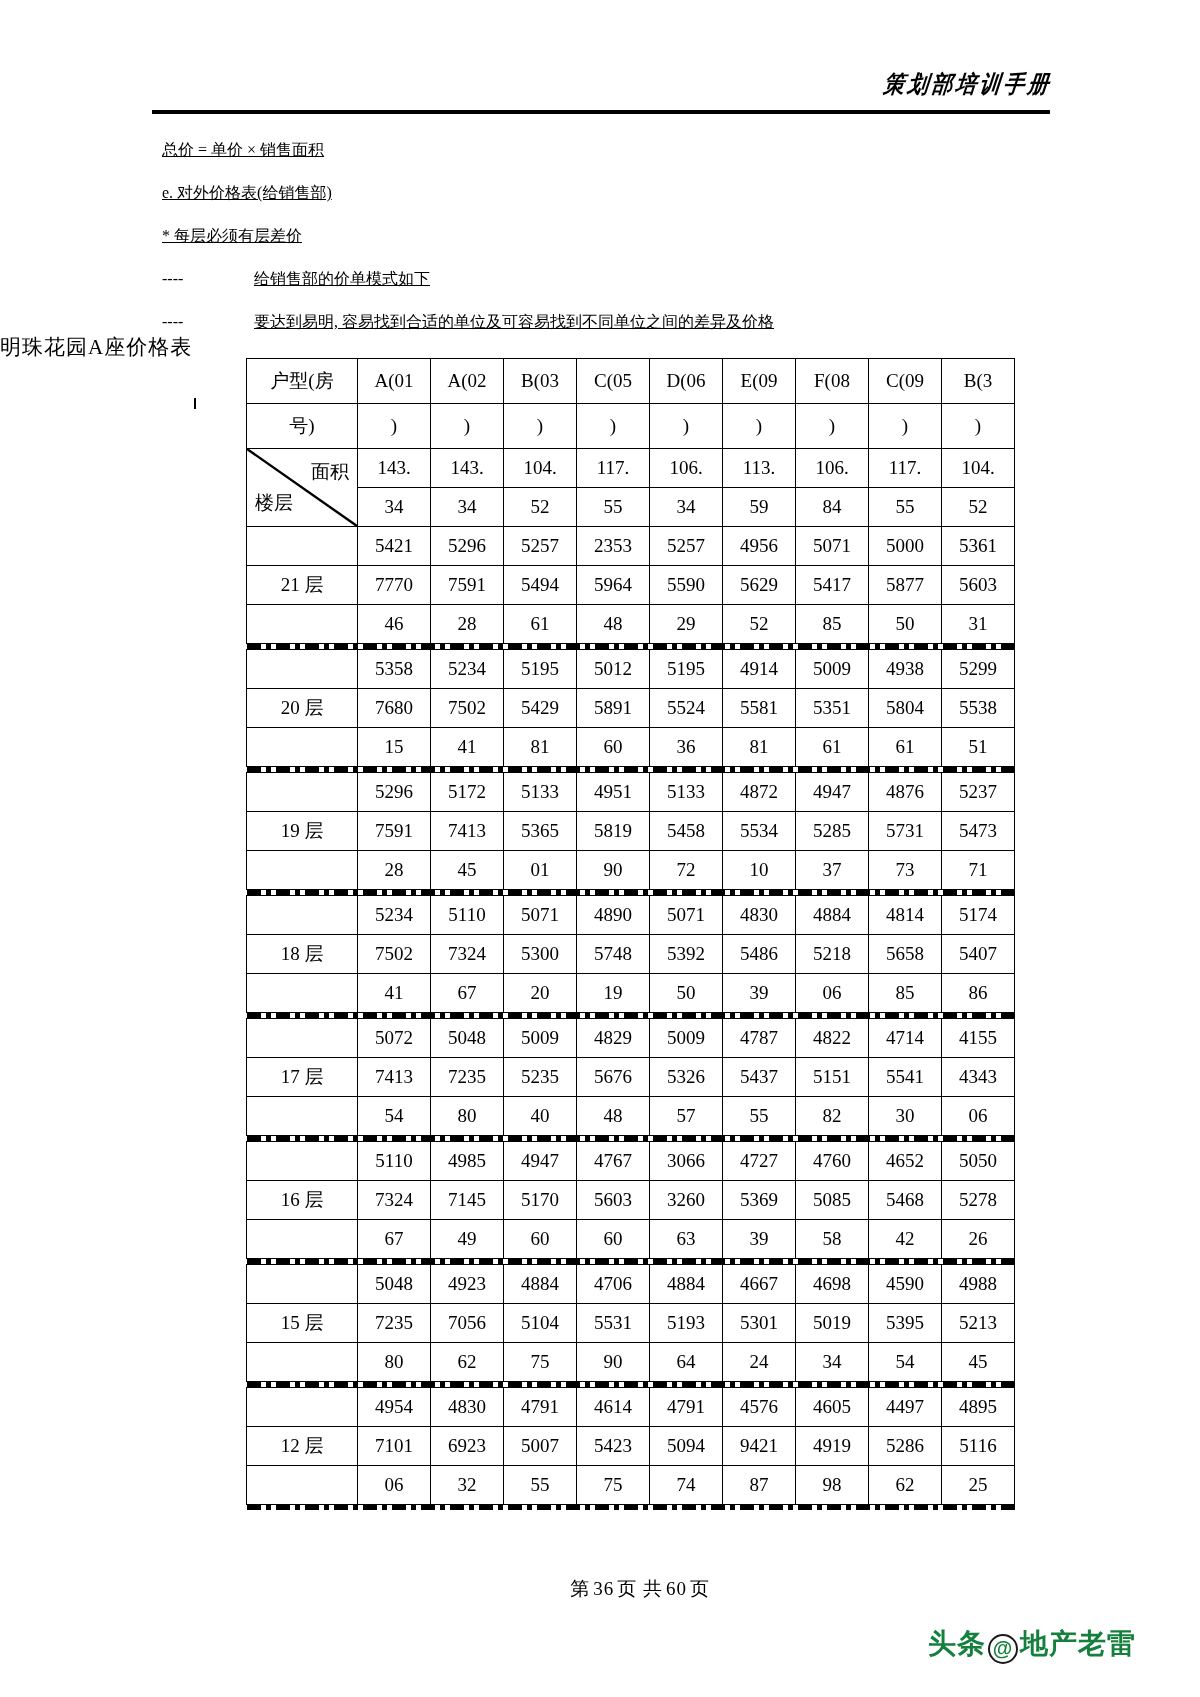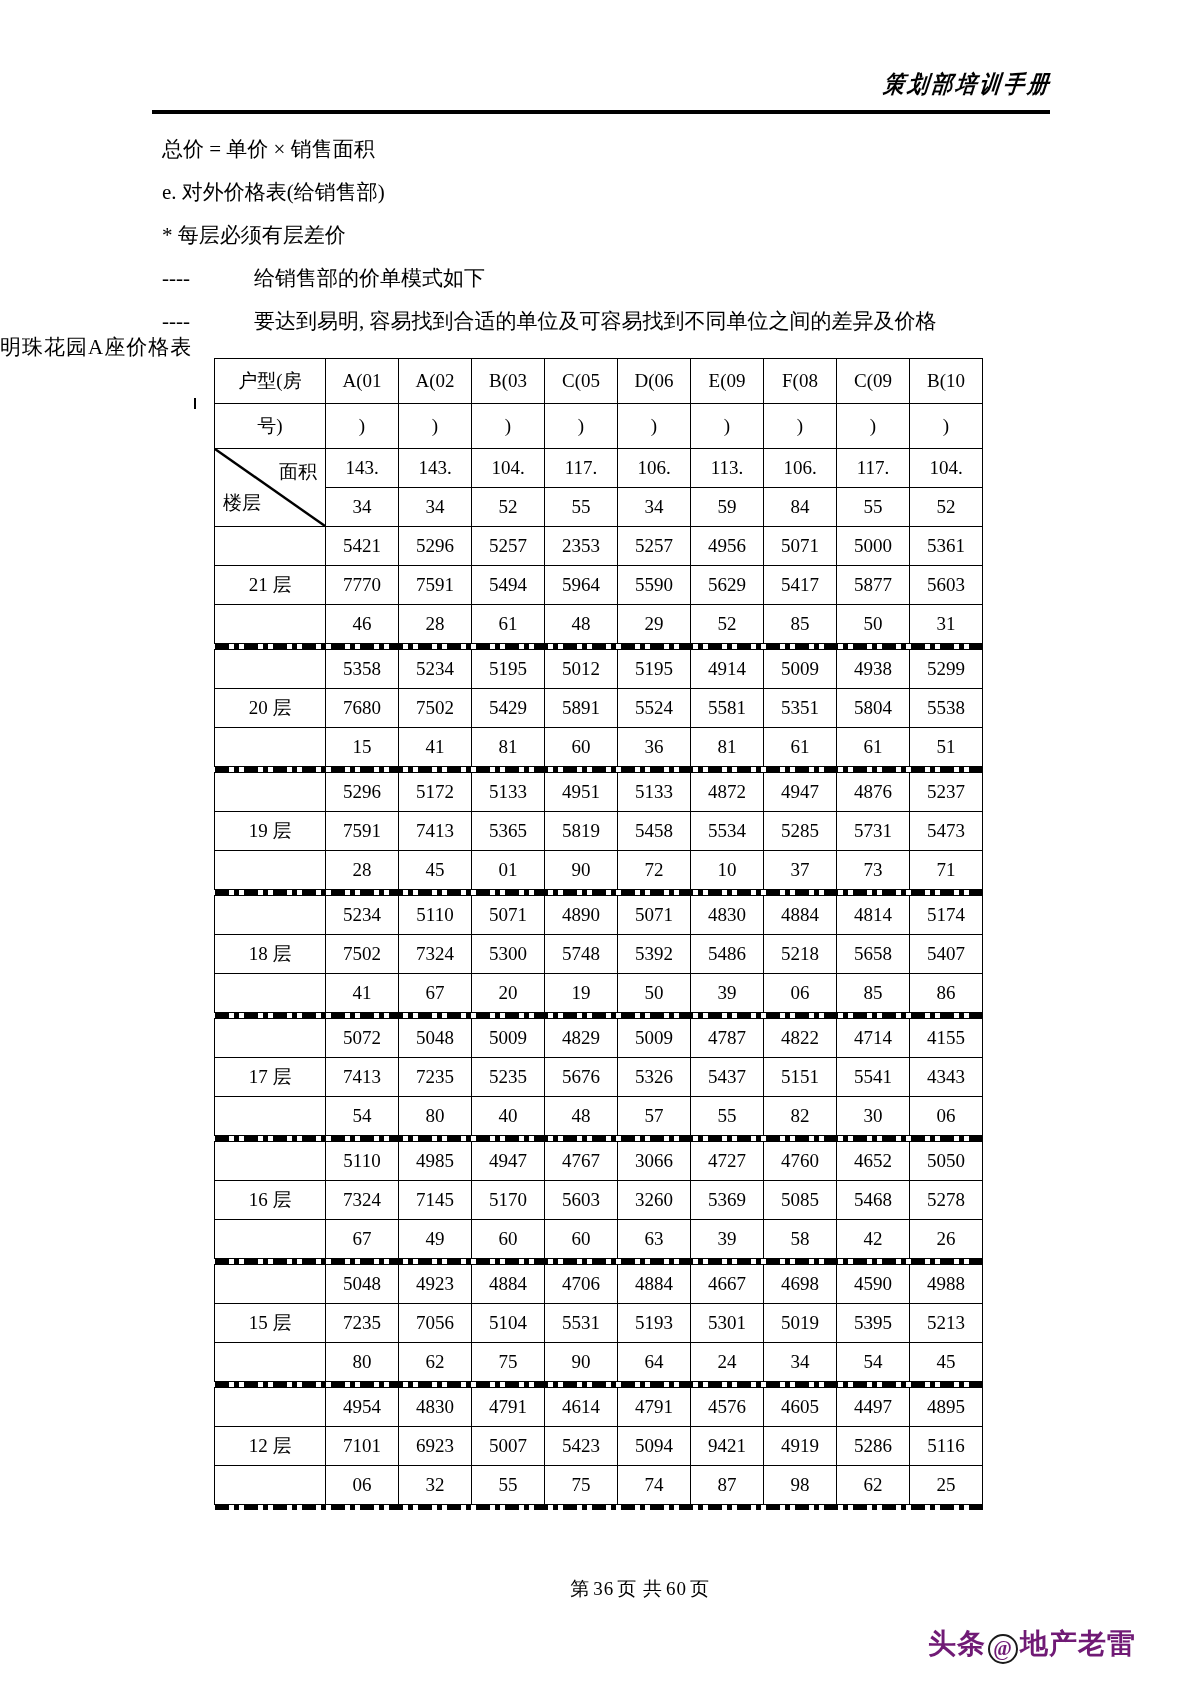--- a/index.html
+++ b/index.html
@@ -54,23 +54,24 @@
   .body-zone {
     position: absolute;
     left: 0;
     top: 128px;
     width: 1200px;
   }
   .para {
     position: relative;
     margin: 0 16px 0 0;
     padding: 0 150px 0 162px;
-    font-size: 21px;
+    font-size: 16px;
     line-height: 43px;
     white-space: nowrap;
+    text-decoration: underline;
   }
   .dash-lead {
     display: inline-block;
     width: 92px;
     letter-spacing: 0px;
   }
   .stray-tick {
     position: absolute;
     left: 194px;
     top: 270px;
@@ -92,20 +93,21 @@
     position: absolute;
     left: 214px;
     top: 358px;
     width: 758px;
   }
   table.price {
     border-collapse: collapse;
     table-layout: fixed;
     width: 758px;
     font-size: 19px;
+    margin-left: 32px;
   }
   table.price td {
     border: 1.6px solid #000;
     text-align: center;
     vertical-align: middle;
     padding: 0;
     height: 38px;
     line-height: 38px;
     font-family: "Liberation Serif", "DejaVu Serif", serif;
   }
@@ -155,24 +157,24 @@
     letter-spacing: 1px;
     margin-left: 40px;
   }
   .page-footer .num { margin: 0 3px; }
   .watermark {
     position: absolute;
     right: 64px;
     top: 1625px;
     font-size: 28px;
     font-weight: bold;
-    color: #701a75;
+    color: #15803d;
     letter-spacing: 1px;
     white-space: nowrap;
-    font-family: Liberation Serif, serif;
+    font-family: Liberation Sans, sans-serif;
   }
   .watermark .at {
     display: inline-block;
     border: 2px solid #1a1a1a;
     border-radius: 50%;
     width: 26px; height: 26px;
     line-height: 24px;
     text-align: center;
     font-size: 20px;
     margin: 0 2px;
@@ -206,21 +208,21 @@
           <tr class="hdr">
             <td class="lbl nb-b">户型(房</td>
             <td class="dat nb-b">A(01</td>
             <td class="dat nb-b">A(02</td>
             <td class="dat nb-b">B(03</td>
             <td class="dat nb-b">C(05</td>
             <td class="dat nb-b">D(06</td>
             <td class="dat nb-b">E(09</td>
             <td class="dat nb-b">F(08</td>
             <td class="dat nb-b">C(09</td>
-            <td class="dat nb-b">B(10</td>
+            <td class="dat nb-b">B(3</td>
           </tr>
           <tr class="hdr">
             <td class="lbl nb-t">号)</td>
             <td class="dat nb-t">)</td>
             <td class="dat nb-t">)</td>
             <td class="dat nb-t">)</td>
             <td class="dat nb-t">)</td>
             <td class="dat nb-t">)</td>
             <td class="dat nb-t">)</td>
             <td class="dat nb-t">)</td>

